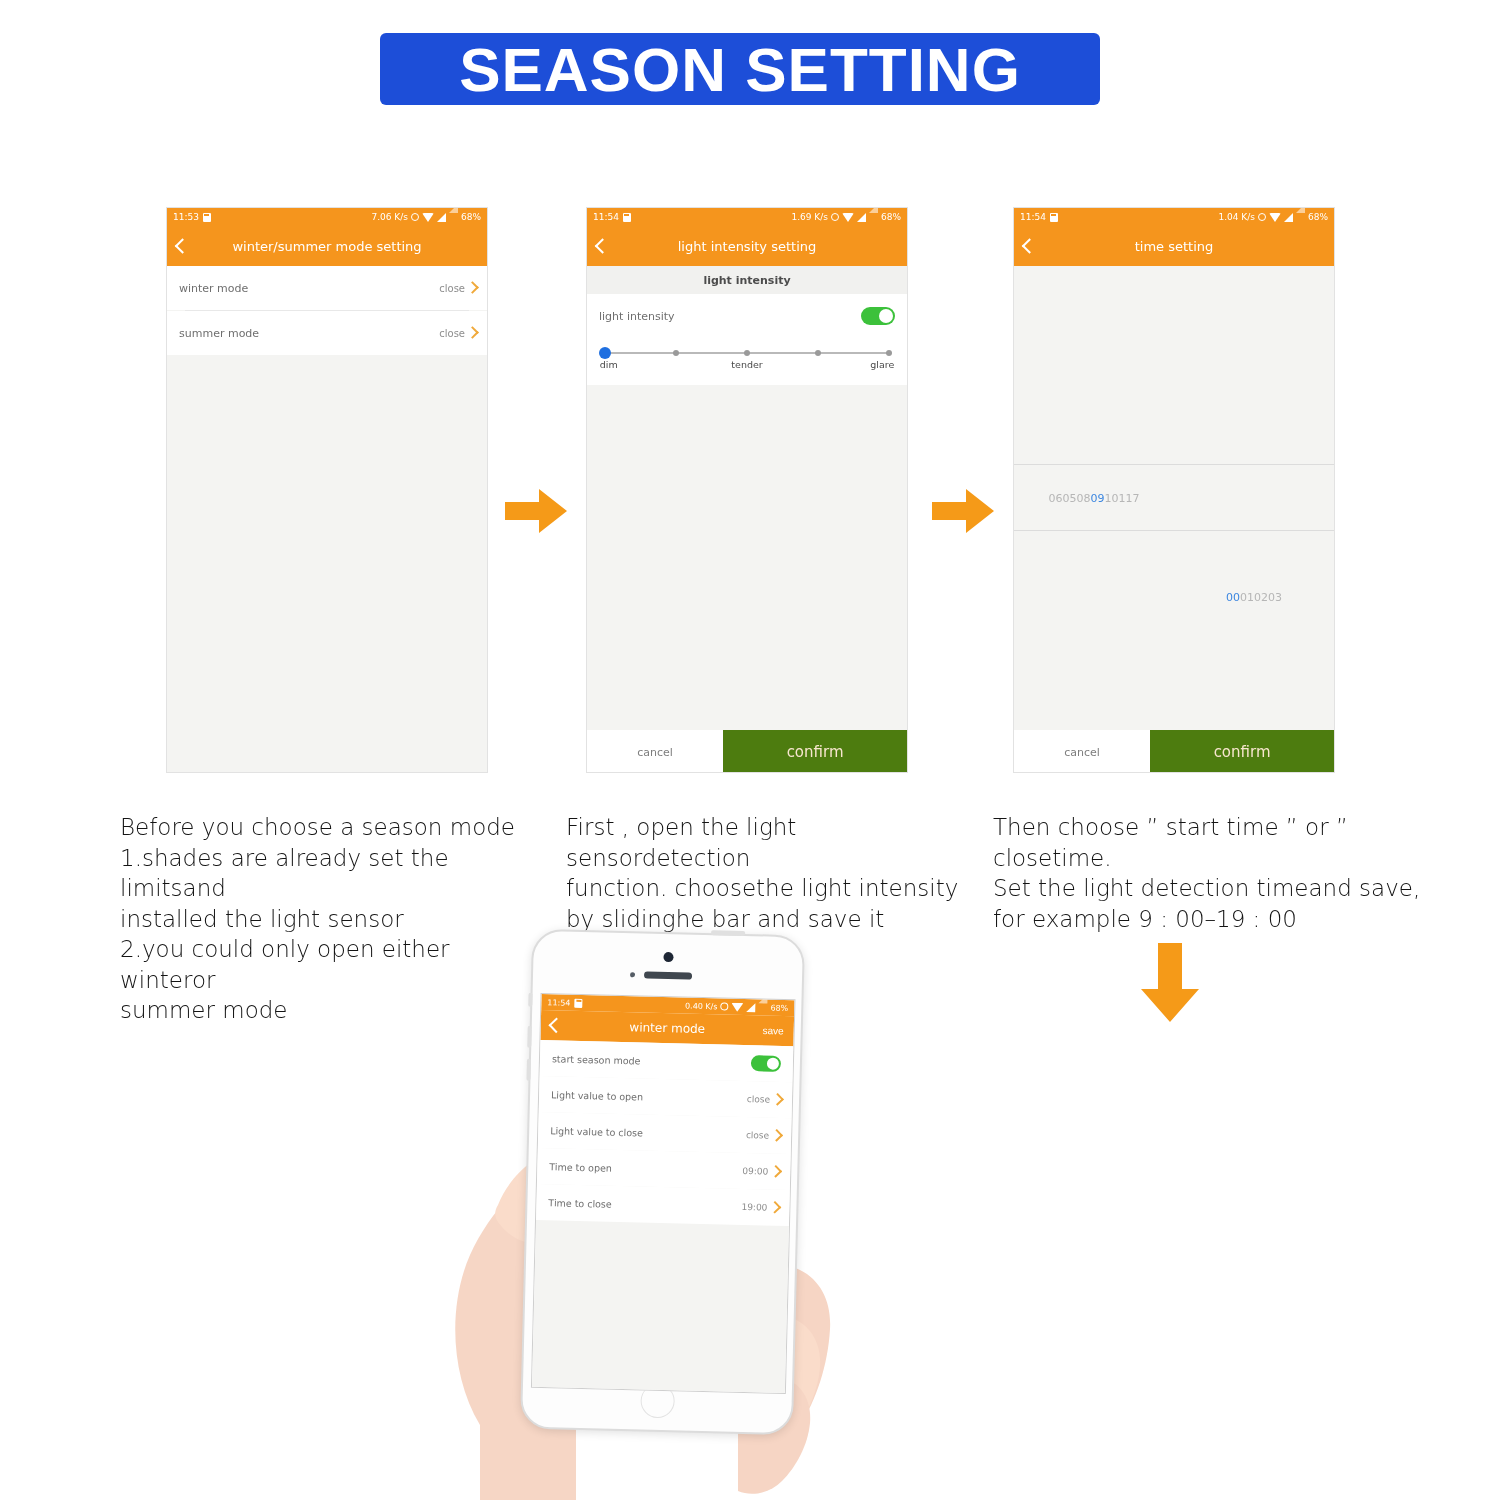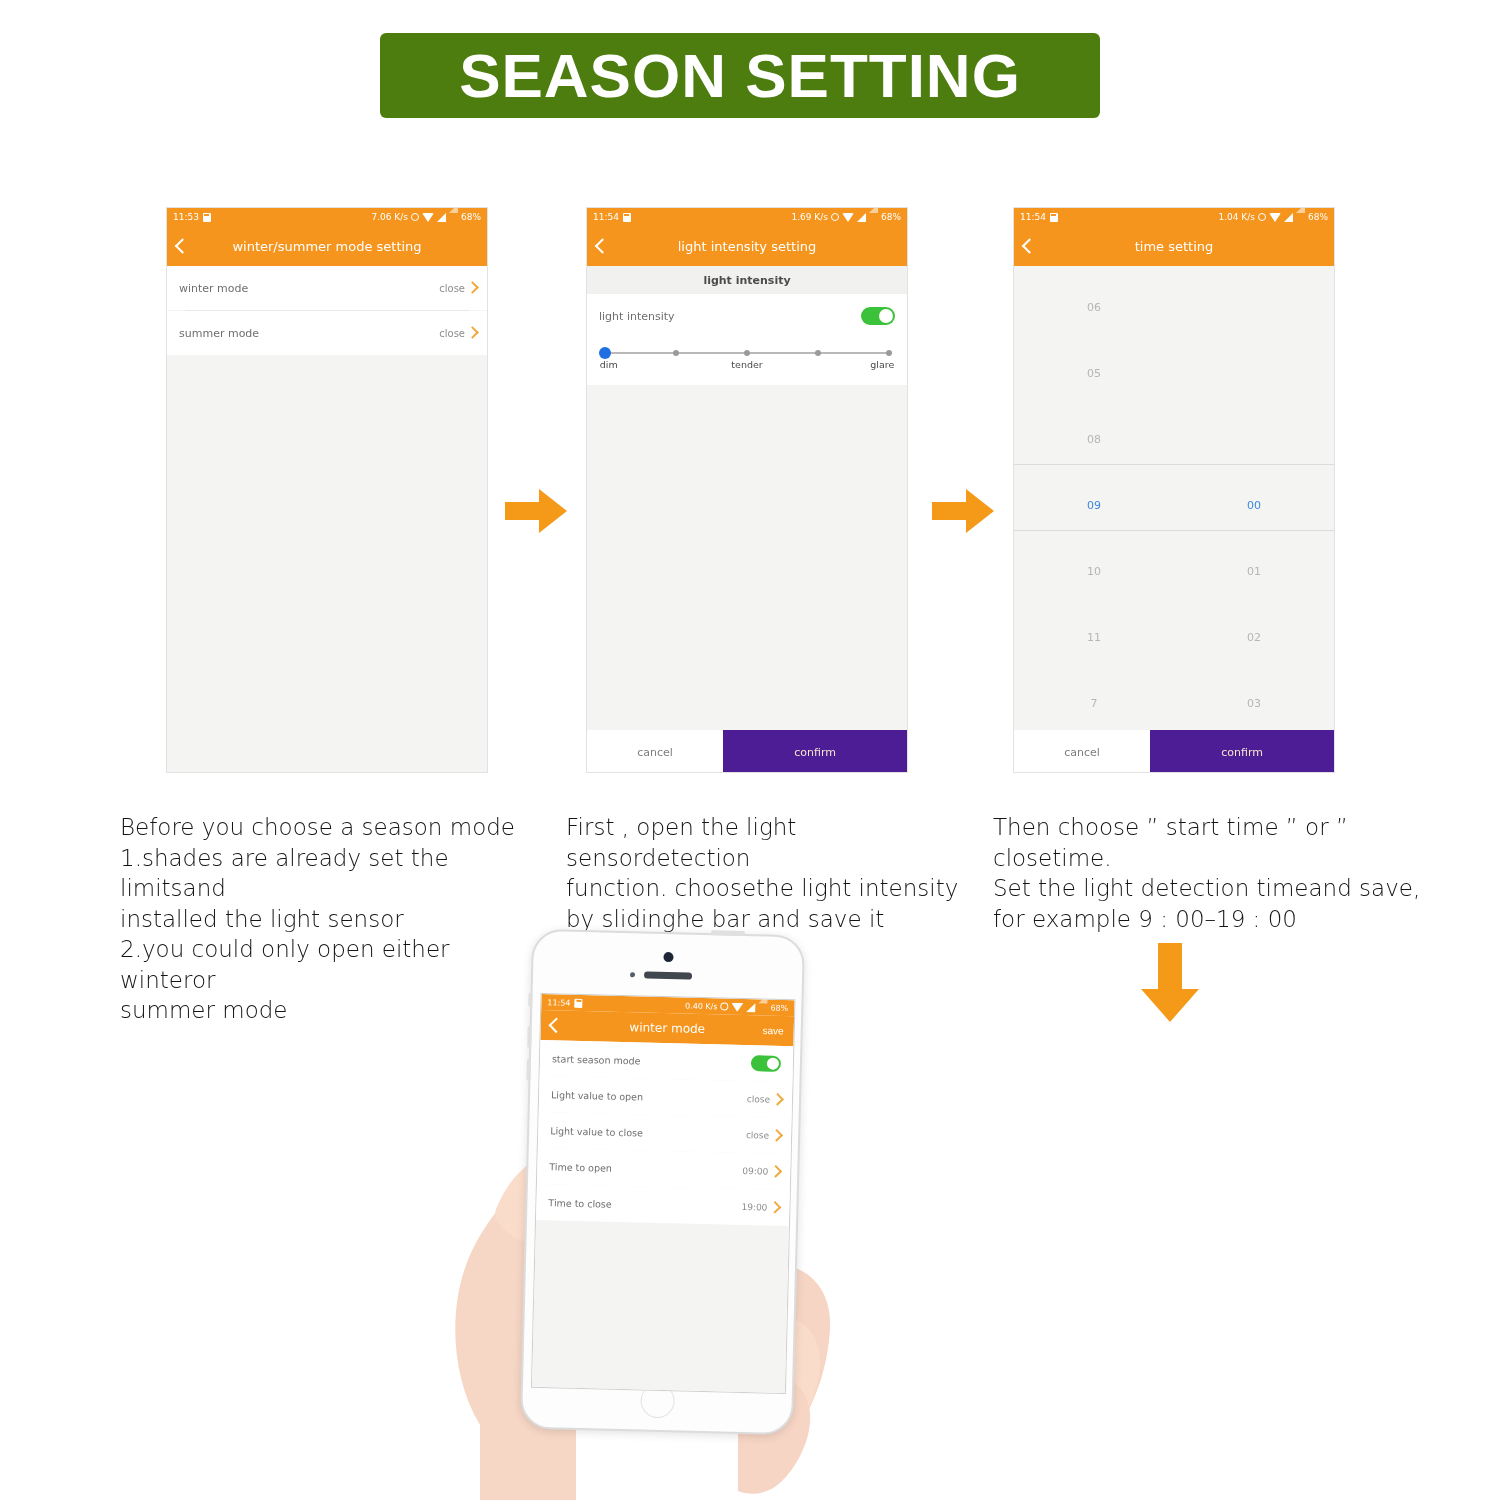--- a/index.html
+++ b/index.html
@@ -7,22 +7,22 @@
     width: 1500px; height: 1500px;
     background: #ffffff;
     font-family: "Liberation Sans", sans-serif;
     overflow: hidden;
   }
   .page { position: relative; width: 1500px; height: 1500px; }
 
   
   .title-banner {
     position: absolute; left: 380px; top: 33px;
-    width: 720px; height: 85px;
-    background: #4d7c0f;
+    width: 720px; height: 72px;
+    background: #1d4ed8;
     border-radius: 6px;
     display: flex; align-items: center; justify-content: center;
   }
   .title-banner .t {
     color: #ffffff;
     font-size: 62px;
     font-weight: bold;
     letter-spacing: 1px;
     white-space: nowrap;
     font-family: "Liberation Sans", sans-serif;
@@ -162,42 +162,42 @@
   .slider-labels {
     position: relative; height: 16px; margin-top: 5px;
     font-size: 9.5px; color: #4a4a4a;
     font-family: "DejaVu Sans", sans-serif;
   }
   .slider-labels span { position: absolute; transform: translateX(-50%); white-space: nowrap; }
 
   
   .picker { position: relative; background: #f4f4f2; }
   .picker-col {
-    position: absolute; top: 8px; height: 100%;
-    display: flex; flex-direction: column;
-    align-items: center; justify-content: flex-start;
+    position: absolute; top: 0; height: 100%;
+    display: flex; flex-direction: row;
+    align-items: center; justify-content: center;
   }
   .pk-item {
     height: 66px; display: flex; align-items: center; justify-content: center;
     font-size: 11px; color: #b6b6b6;
     font-family: "DejaVu Sans", sans-serif;
   }
   .pk-item.sel { color: #3d87e0; }
   .pk-line { position: absolute; left: 0; right: 0; height: 1px; background: #dcdcdc; }
 
   .btnbar { display: flex; height: 44px; }
   .btnbar .cancel {
     flex: 1; background: #ffffff;
     display: flex; align-items: center; justify-content: center;
     font-size: 11px; color: #7d7d7d; font-family: "DejaVu Sans", sans-serif;
   }
   .btnbar .confirm {
-    flex: 1.35; background: #4c1d95;
+    flex: 1.35; background: #4d7c0f;
     display: flex; align-items: center; justify-content: center;
-    font-size: 11px; color: #f8e6cf; font-family: "DejaVu Sans", sans-serif; text-align: center;
+    font-size: 15px; color: #f8e6cf; font-family: "DejaVu Sans", sans-serif; text-align: center;
   }
 
   
   .arrow-right {
     position: absolute;
     width: 62px; height: 46px;
   }
   .arrow-down {
     position: absolute;
     width: 60px; height: 80px;

